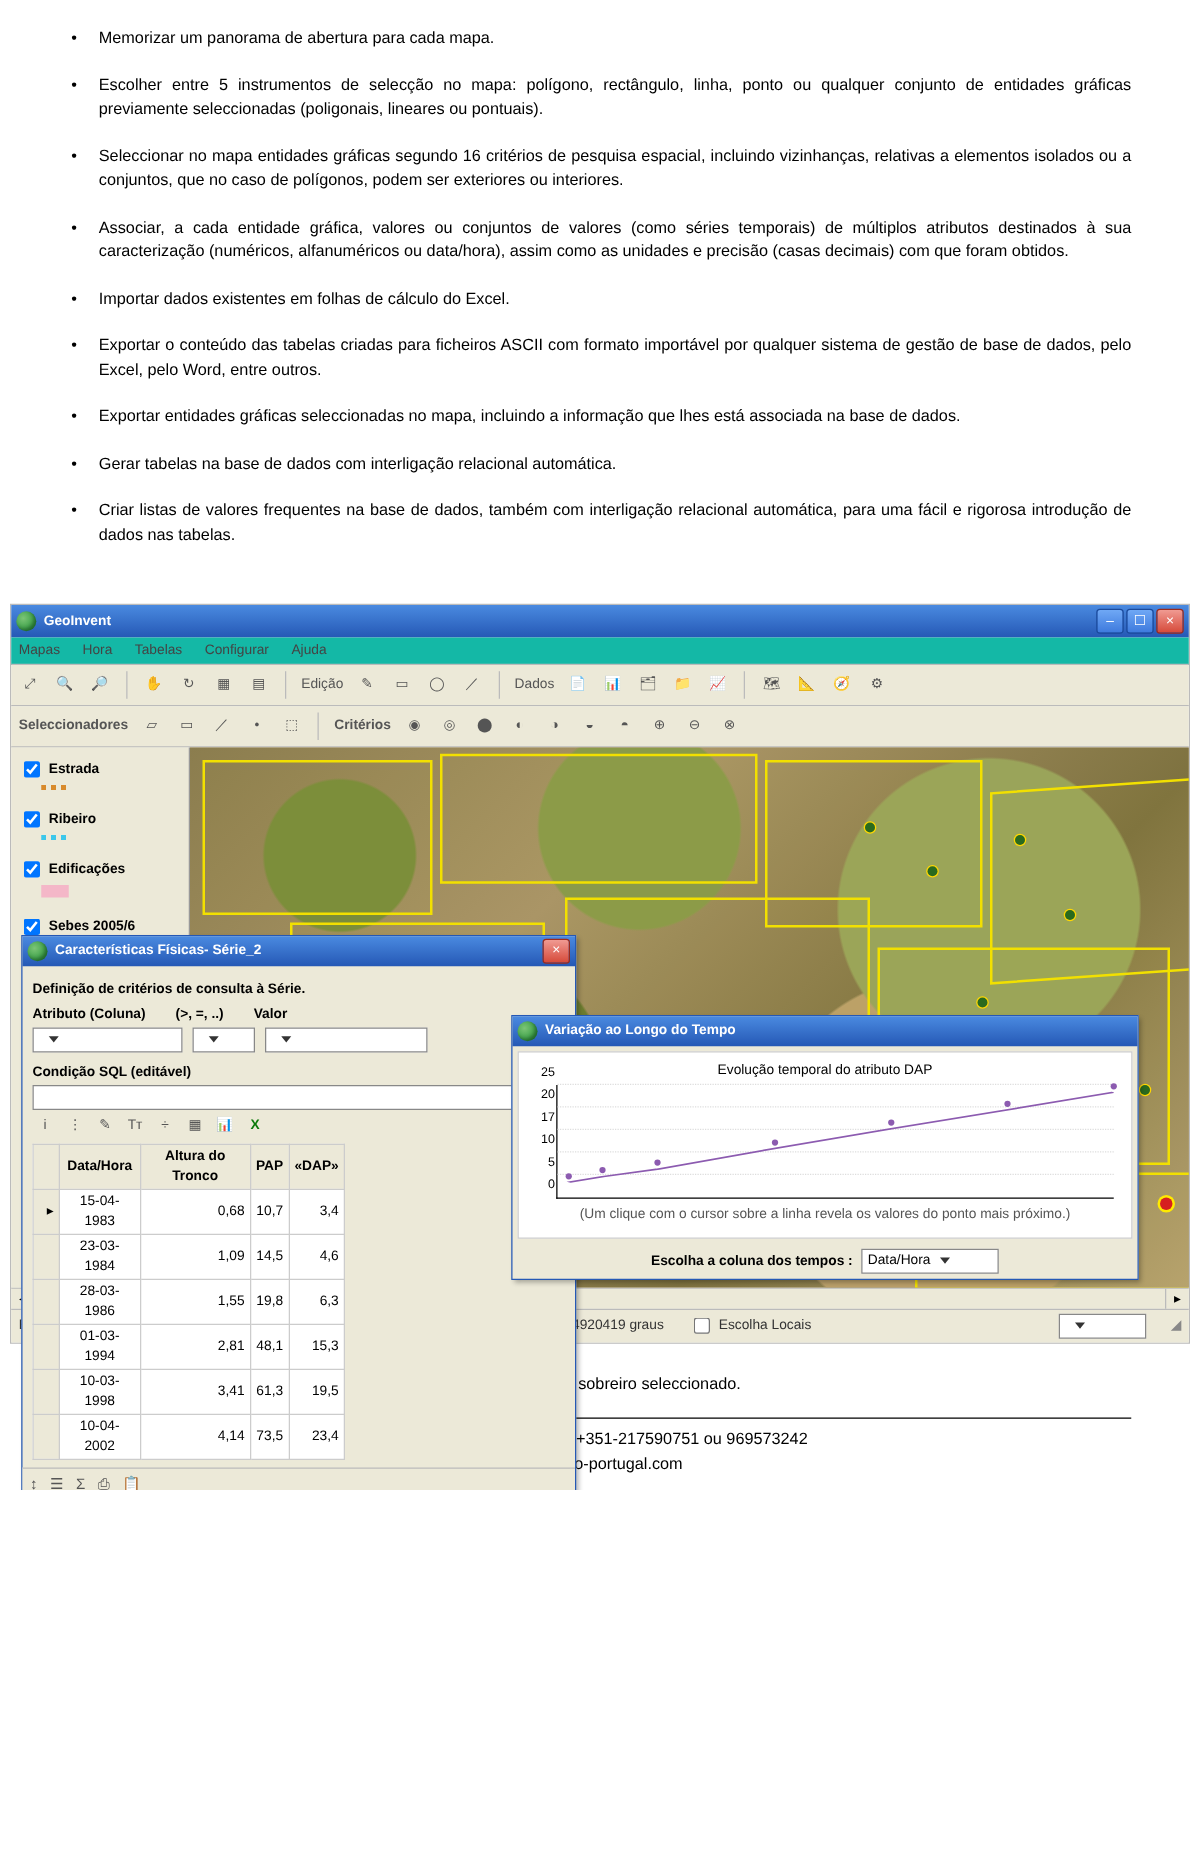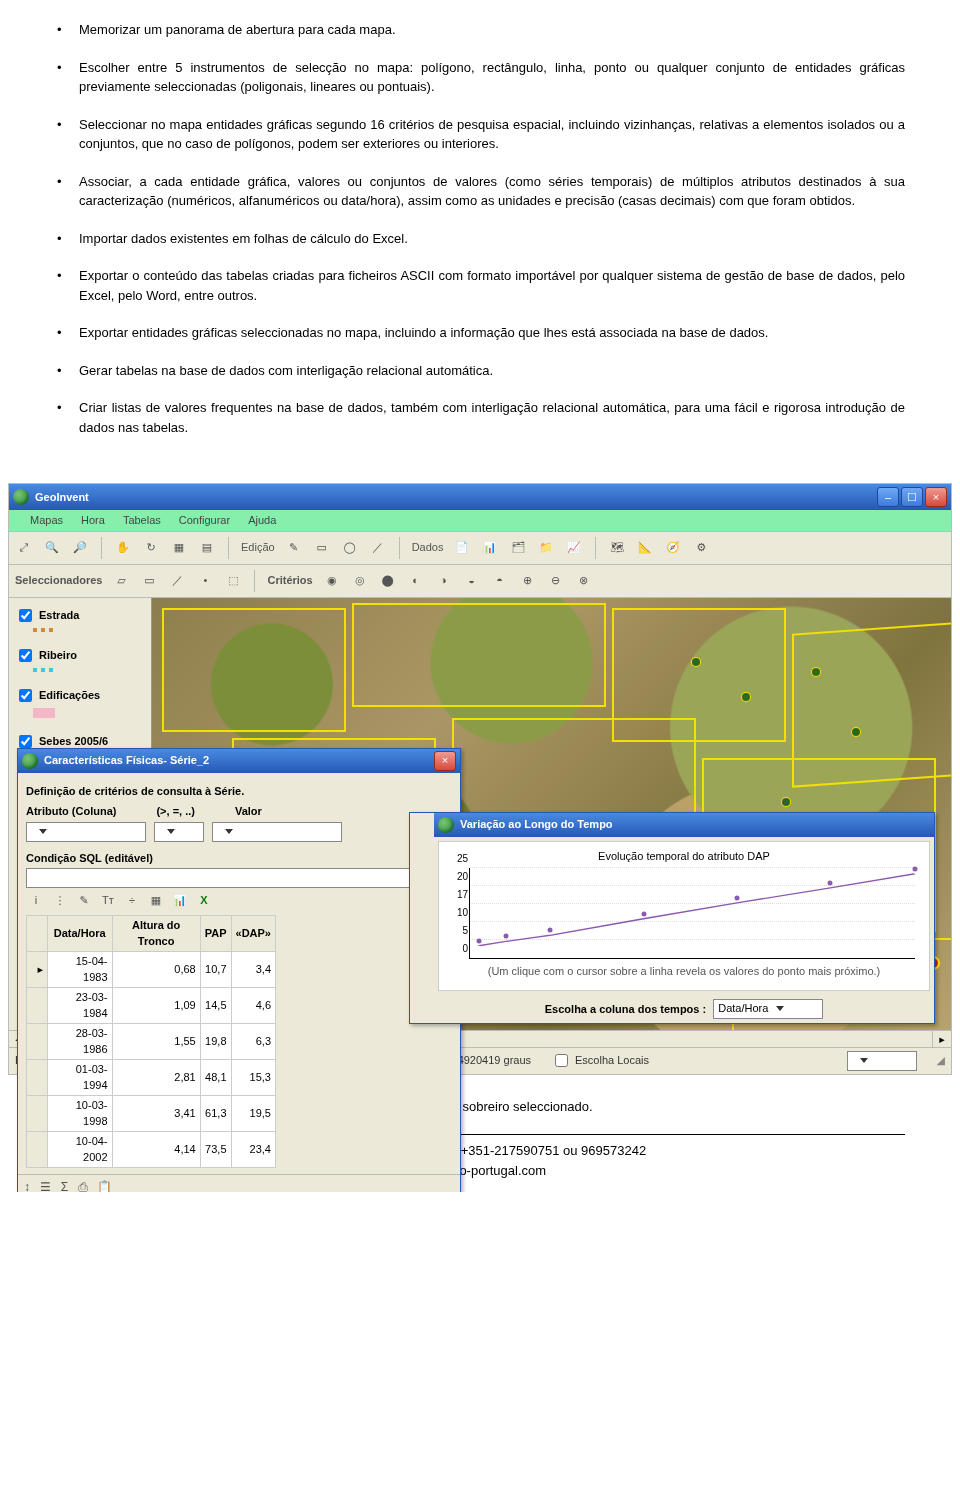--- a/index.html
+++ b/index.html
@@ -57,22 +57,22 @@
   .titlebtns { display:flex; gap:2px; }
   .tbtn {
     width: 20px; height: 18px;
     background: linear-gradient(#6fa8f5,#3e7add);
     border: 1px solid #1b4a9c;
     border-radius: 3px;
     color:#fff; font-size:11px; display:flex;align-items:center;justify-content:center;
   }
   .tbtn.close { background: linear-gradient(#f09a92,#d64a3a); border-color:#9b2a1c; }
   .menubar {
-    background: #86efac;
-    padding: 2px 21px;
+    background: #14b8a6;
+    padding: 2px 6px;
     border-bottom: 1px solid #bbb;
     display: flex;
     gap: 18px;
     color: #444;
   }
   .toolbar {
     background: #ece9d8;
     border-bottom: 1px solid #bbb;
     padding: 4px 6px;
     display: flex;
@@ -115,35 +115,35 @@
     position:absolute;
     background:#ece9d8;
     border:1px solid #2558b5;
     box-shadow: 2px 2px 4px rgba(0,0,0,.3);
     font-size:11px;
   }
   .dialog .titlebar { height:20px; }
   .dialog .dbody { padding:6px 8px; }
 
   .charwin { left:8px; top:150px; width:442px; }
-  .chartwin { left:400px; bottom:6px; width:500px;padding-left:24px; }
+  .chartwin { left:400px; bottom:6px; width:500px; }
 
   .lbl { font-weight:bold; margin:4px 0 2px; display:block; }
   .combo {
     background:#fff; border:1px solid #888; height:18px;
     display:inline-flex; align-items:center; padding:0 4px; gap:4px;
   }
   .combo .arrow { border-left:4px solid transparent; border-right:4px solid transparent; border-top:5px solid #333; margin-left:4px; }
   .toolbar2 { display:flex; gap:8px; padding:4px 2px; align-items:center; color:#555; }
   .toolbar2 span { width:16px; text-align:center; }
 
   table.data { border-collapse:collapse; width:250px; background:#fff; margin-top:2px; }
   table.data th, table.data td { border:1px solid #ccc; padding:1px 4px; text-align:right; }
   table.data th { background:#ece9d8; text-align:center; }
-  table.data td.dt { text-align:right; }
+  table.data td.dt { text-align:center; }
   table.data .rowhead { width:12px; background:#ece9d8; border:1px solid #ccc; }
 
   .chartarea { background:#fff; border:1px solid #ccc; padding:6px; margin:4px; }
   .charttitle { text-align:center; font-size:11px; margin-bottom:4px; }
   .plot { position:relative; height:90px; margin-left:24px; margin-right:8px; border-left:1px solid #000; border-bottom:1px solid #000; }
   .ytick { position:absolute; left:-24px; width:22px; text-align:right; font-size:10px; transform:translateY(-50%); }
   .yline { position:absolute; left:0; right:0; border-top:1px dotted #ddd; }
   .pt { position:absolute; width:5px; height:5px; background:#8c5bb0; border-radius:50%; transform:translate(-50%,-50%); }
   svg.line { position:absolute; left:0; top:0; width:100%; height:100%; }
   .hint { text-align:center; font-size:11px; color:#555; margin:4px 0; }
@@ -348,21 +348,21 @@
     </div>
 
     <div class="dialog charwin">
       <div class="titlebar">
         <span class="globe"></span>
         <span class="t-title">Características Físicas- Série_2</span>
         <span class="tbtn close">×</span>
       </div>
       <div class="dbody">
         <span class="lbl">Definição de critérios de consulta à Série.</span>
-        <div style="display:flex;gap:40px;margin-top:4px">
+        <div style="display:flex;gap:24px;margin-top:4px">
           <span style="font-weight:bold">Atributo (Coluna)</span>
           <span style="font-weight:bold">(&gt;, =, ..)</span>
           <span style="font-weight:bold">Valor</span>
         </div>
         <div style="display:flex;gap:8px;margin-top:2px">
           <span class="combo" style="width:110px">
               <span></span>
               <span class="arrow"></span>
             </span>
           <span class="combo" style="width:40px">

